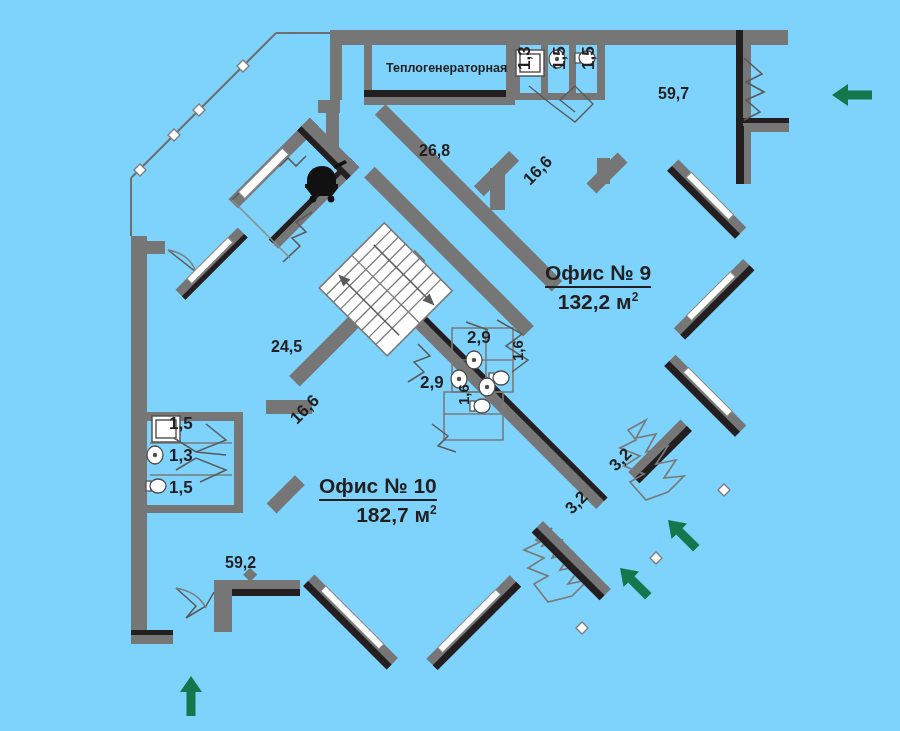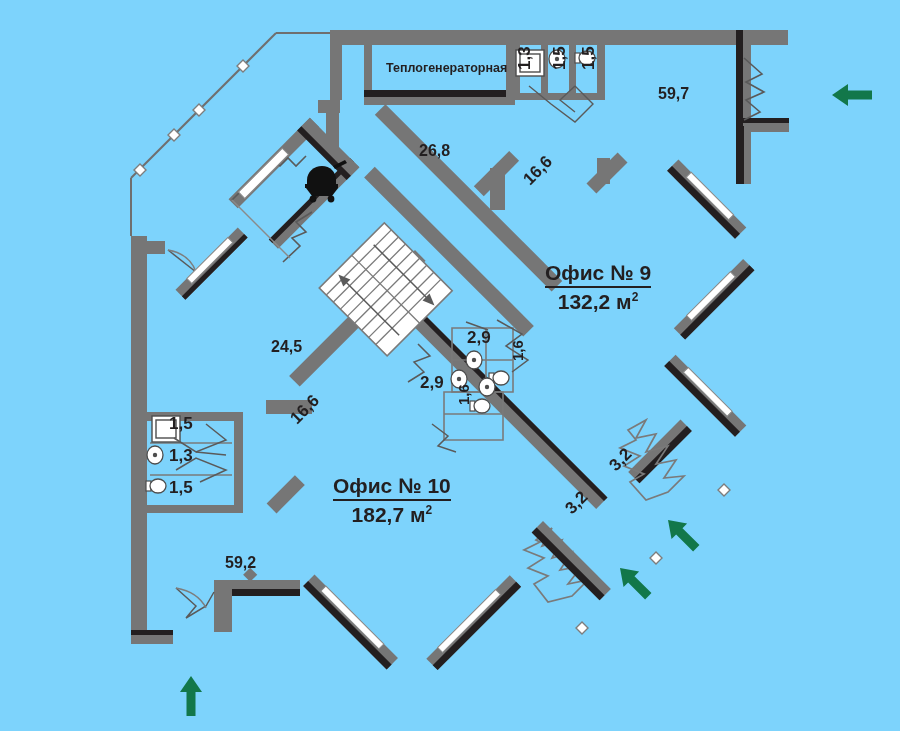--- a/index.html
+++ b/index.html
@@ -361,18 +361,18 @@
   <div class="lbl dim-xs" style="left:456px;top:405px;transform:rotate(-90deg);transform-origin:left top;">1,6</div>
 
   <div class="lbl dim-sm" style="left:606px;top:462px;transform:rotate(-45deg);transform-origin:left top;">3,2</div>
   <div class="lbl dim-sm" style="left:562px;top:505px;transform:rotate(-45deg);transform-origin:left top;">3,2</div>
 
   <div class="lbl room-title" style="left:545px;top:262px;">
     <span class="t">Офис № 9</span>
     <span class="a"><span>132,2 м</span><sup>2</sup></span>
   </div>
 
-  <div class="lbl room-title" style="left:333px;top:475px;">
+  <div class="lbl room-title" style="left:319px;top:475px;text-align:right;">
     <span class="t">Офис № 10</span>
     <span class="a"><span>182,7 м</span><sup>2</sup></span>
   </div>
 
 </div>
 
 </body></html>

